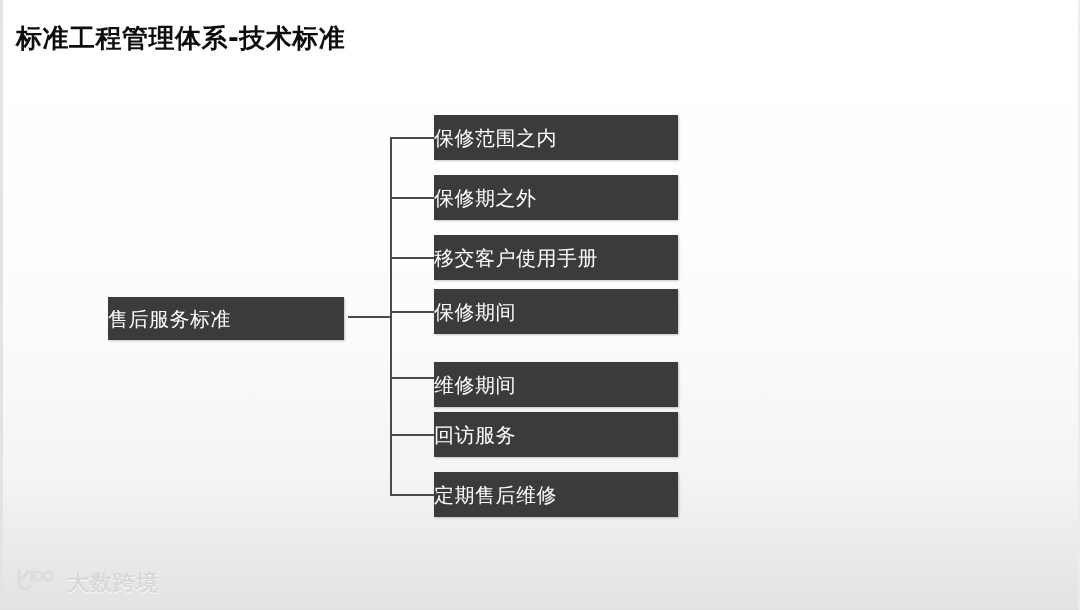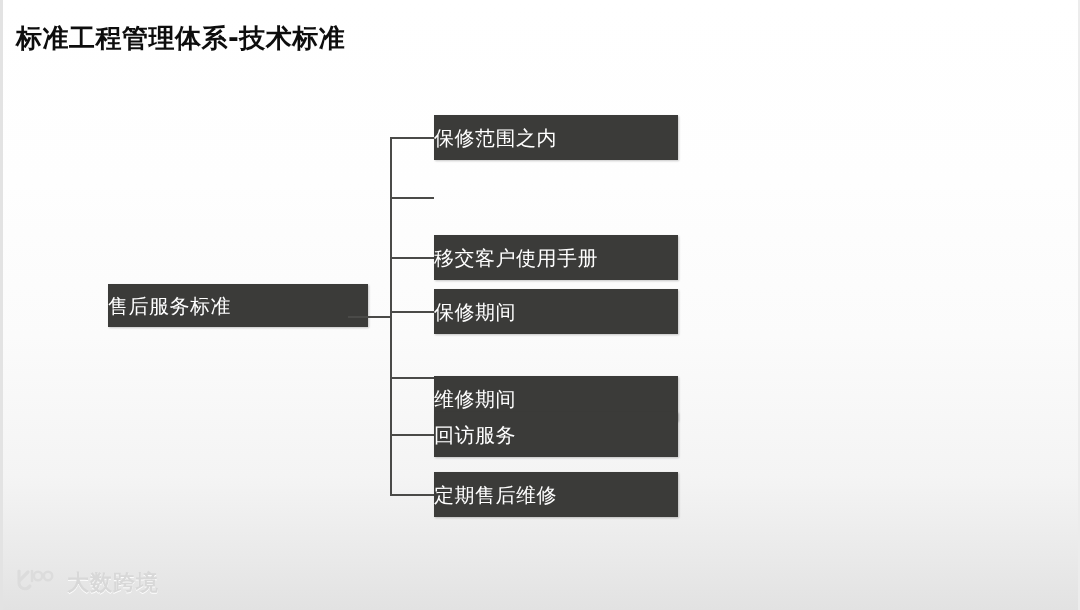--- a/index.html
+++ b/index.html
@@ -63,22 +63,22 @@
     font-size: 20px;
     line-height: 1;
     padding-left: 0;
     letter-spacing: 0.5px;
     box-shadow: 1px 1px 2px rgba(0,0,0,0.22);
     white-space: nowrap;
   }
 
   .node.root {
     left: 105px;
-    top: 284px;
-    width: 260px;
+    top: 297px;
+    width: 236px;
     height: 43px;
     font-size: 20px;
   }
 
   .node.leaf {
     left: 431px;
     width: 244px;
     height: 45px;
   }
 
@@ -142,29 +142,30 @@
     <div class="node root">售后服务标准</div>
 
     <div class="root-connector" style="left:345px; top:316px; width:44px;"></div>
 
     <div class="trunk" style="top:138px; height:357px;"></div>
 
     <div class="branch" style="top:137px;"></div>
     <div class="node leaf" style="top:115px;">保修范围之内</div>
 
     <div class="branch" style="top:197px;"></div>
+    <div class="node leaf" style="top:175px;">保修期之外</div>
 
     <div class="branch" style="top:257px;"></div>
     <div class="node leaf" style="top:235px;">移交客户使用手册</div>
 
     <div class="branch" style="top:311px;"></div>
     <div class="node leaf" style="top:289px;">保修期间</div>
 
     <div class="branch" style="top:377px;"></div>
-    <div class="node leaf" style="top:376px;">维修期间</div>
+    <div class="node leaf" style="top:362px;">维修期间</div>
 
     <div class="branch" style="top:434px;"></div>
     <div class="node leaf" style="top:412px;">回访服务</div>
 
     <div class="branch" style="top:494px;"></div>
     <div class="node leaf" style="top:472px;">定期售后维修</div>
 
   </div>
 
   <div class="watermark">

